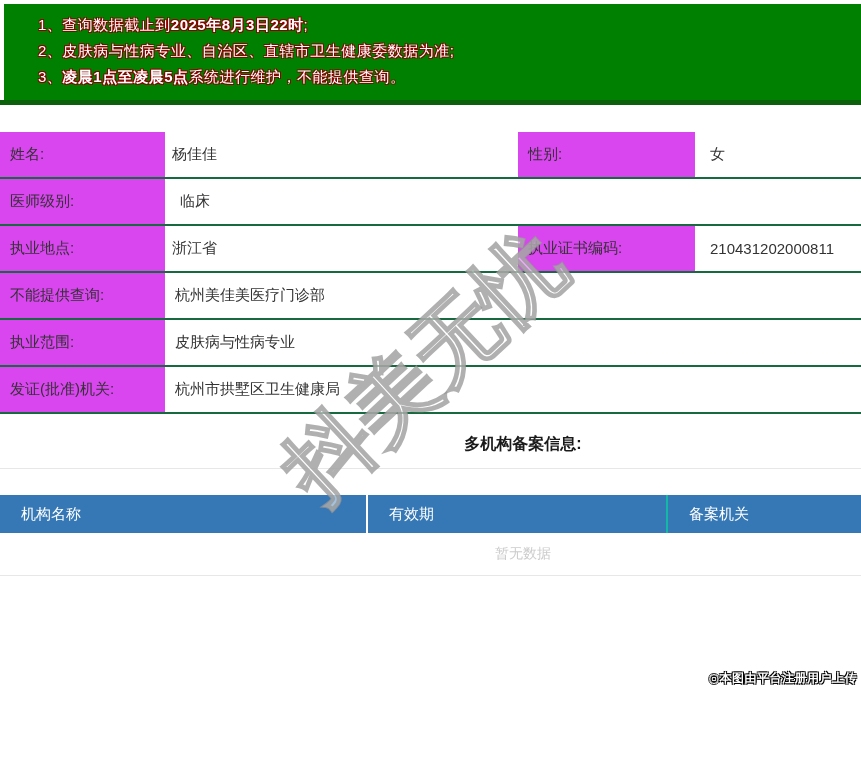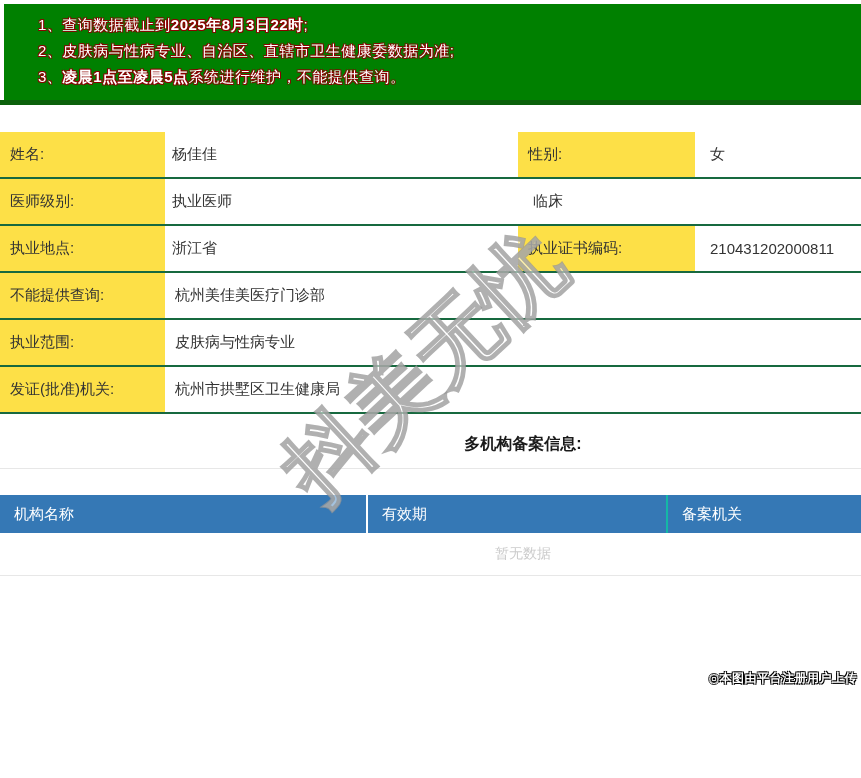--- a/index.html
+++ b/index.html
@@ -19,38 +19,38 @@
   }
   .notice-line b { font-weight:bold; }
   .notice-underline { width:861px; height:5px; background:#0b610b; }
   
   .info-table { margin-top:27px; width:1046px; }
   .info-row {
     display:flex; align-items:stretch; height:47px;
     border-bottom:2px solid #17693f; font-size:15px;
   }
   .cell { display:flex; align-items:center; }
-  .lbl  { background:#fde047; padding-left:10px; color:#333;text-align:right; }
+  .lbl  { background:#d946ef; padding-left:10px; color:#333;text-align:right; }
   .lbl1 { width:165px; }
   .val1 { width:353px; padding-left:7px; }
   .lbl2 { width:177px; }
   .val2 { flex:1; padding-left:15px; }
   .val-wide { flex:1; padding-left:10px; }
   
   .section-title {
     width:1046px; margin-top:20px; text-align:center;
     font-size:16px; font-weight:bold; color:#1a1a1a;
   }
   .hairline { width:1046px; height:1px; background:#e7e7e7; }
   .hl-1 { margin-top:13px; }
   .filing-header {
     width:1046px; height:38px; margin-top:26px;
     display:flex; background:#3578b5; color:#fff; font-size:15px;
   }
-  .fh-cell { display:flex; align-items:center; padding-left:14px; }
+  .fh-cell { display:flex; align-items:center; padding-left:21px; }
   .fh-1 { width:368px; border-right:2px solid #fff; }
   .fh-2 { width:300px; border-right:2px solid #14b8a6; }
   .fh-3 { flex:1; }
   .empty-row {
     width:1046px; text-align:center; color:#ccc; font-size:14px;
     padding:12px 0 12px;
   }
   
   .button-row { width:1046px; margin-top:168px; text-align:center; }
   .close-btn {
@@ -87,21 +87,20 @@
 
   <div class="info-table">
     <div class="info-row">
       <div class="cell lbl lbl1">姓名:</div>
       <div class="cell val1">杨佳佳</div>
       <div class="cell lbl lbl2">性别:</div>
       <div class="cell val2">女</div>
     </div>
     <div class="info-row">
       <div class="cell lbl lbl1">医师级别:</div>
-      <div class="cell val1">执业医师</div>
       <div class="cell val2">临床</div>
     </div>
     <div class="info-row">
       <div class="cell lbl lbl1">执业地点:</div>
       <div class="cell val1">浙江省</div>
       <div class="cell lbl lbl2">执业证书编码:</div>
       <div class="cell val2">210431202000811</div>
     </div>
     <div class="info-row">
       <div class="cell lbl lbl1">不能提供查询:</div>

